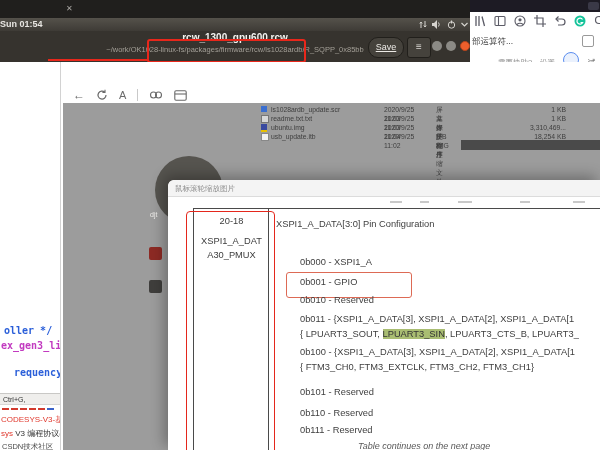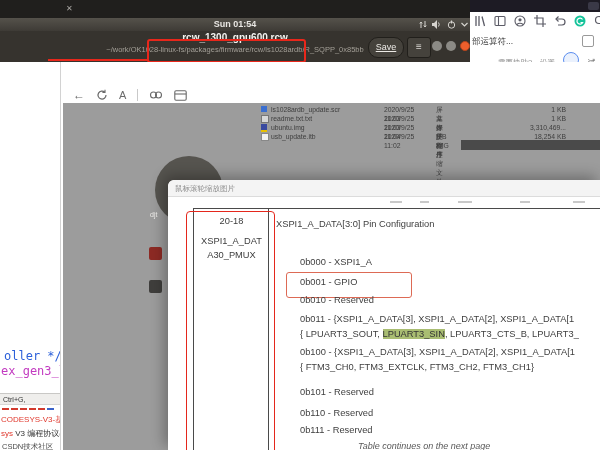--- a/index.html
+++ b/index.html
@@ -6,21 +6,21 @@
   #screen{position:relative;width:600px;height:450px;overflow:hidden;background:#fff;
           font-family:"Liberation Sans",sans-serif;-webkit-font-smoothing:antialiased;}
   .abs{position:absolute;}
 
   
   .tabbar{left:0;top:0;width:470px;height:18px;background:#201f1d;}
   .tab{left:0;top:0;width:88px;height:18px;background:#3b3a36;border-right:1px solid #141312;
        color:#e8e6e2;font-size:9px;font-weight:bold;line-height:18px;padding-left:8px;box-sizing:border-box;}
   .tab-close{left:66px;top:0;color:#aaa8a4;font-size:8px;line-height:18px;}
   .gnomebar{left:0;top:18px;width:470px;height:13px;background:linear-gradient(#55524b,#3e3b36);}
-  .clock{left:0;top:18px;width:470px;height:13px;text-align:center;color:#e8e6e2;font-size:9px;
+  .clock{left:0;top:18px;width:470px;height:13px;color:#e8e6e2;font-size:9px;
          font-weight:bold;line-height:13px;}
   .sysicons{right:132px;top:19px;height:11px;display:flex;gap:5px;align-items:center;}
 
   .gedithdr{left:0;top:31px;width:470px;height:31px;background:#36332e;border-bottom:1px solid #232019;}
   .gtitle{left:0;top:31px;width:470px;text-align:center;color:#f4f3f0;font-size:10px;font-weight:bold;line-height:14px;}
   .gpath{left:0;top:44px;width:470px;text-align:center;color:#a39f97;font-size:7.5px;line-height:12px;}
   .redbox-path{left:147px;top:39px;width:155px;height:20px;border:2px solid #e8271b;border-radius:3px;}
   .redline-overshoot{left:48px;top:59px;width:101px;height:2px;background:#e8271b;}
   .savebtn{left:368px;top:37px;width:34px;height:19px;background:#45423c;border:1px solid #211f1b;
            border-radius:10px;color:#eceae6;font-size:9px;text-align:center;line-height:18px;text-decoration:underline;}
@@ -34,21 +34,21 @@
   .fftabbit{left:118px;top:2px;width:11px;height:8px;background:#3a3947;border-radius:2px;}
   .fficons{left:4px;top:14px;display:flex;gap:8px;align-items:center;height:14px;}
   .ffpagetext{left:2px;top:36px;color:#3a3a3a;font-size:8.5px;}
   .ffsquare{left:112px;top:35px;width:10px;height:10px;border:1px solid #9a9a9a;border-radius:2px;}
   .ffhelp{top:58px;color:#8a8a8a;font-size:7.5px;}
   .ffbadge{left:93px;top:52px;width:16px;height:16px;border:1.5px solid #5b8def;border-radius:50%;
            background:#eaf1fd;box-sizing:border-box;}
 
   
   .codewin{left:0;top:62px;width:60px;height:388px;background:#fff;overflow:hidden;}
-  .codeline{font-family:"DejaVu Sans Mono",monospace;font-size:12px;font-weight:normal;white-space:pre;margin-top:24px;}
+  .codeline{font-family:"DejaVu Sans Mono",monospace;font-size:10px;font-weight:bold;white-space:pre;}
   .findbar{left:0;top:331px;width:60px;height:12px;background:#efeeec;border-top:1px solid #c9c8c6;
            border-bottom:1px solid #d8d7d5;color:#333;font-size:7px;line-height:12px;padding-left:3px;box-sizing:border-box;}
   .dashrow{left:2px;top:346px;display:flex;gap:2px;}
   .dash{width:7px;height:2px;background:#d23a2e;}
   .dash.blue{background:#3a62c9;}
   .sres{font-size:8px;white-space:nowrap;}
 
   
   .pagewin{left:60px;top:62px;width:540px;height:388px;background:#fff;border-left:1px solid #d2d2d2;}
   .ptools{left:12px;top:24px;display:flex;gap:11px;align-items:center;height:18px;color:#6a6a6a;}

